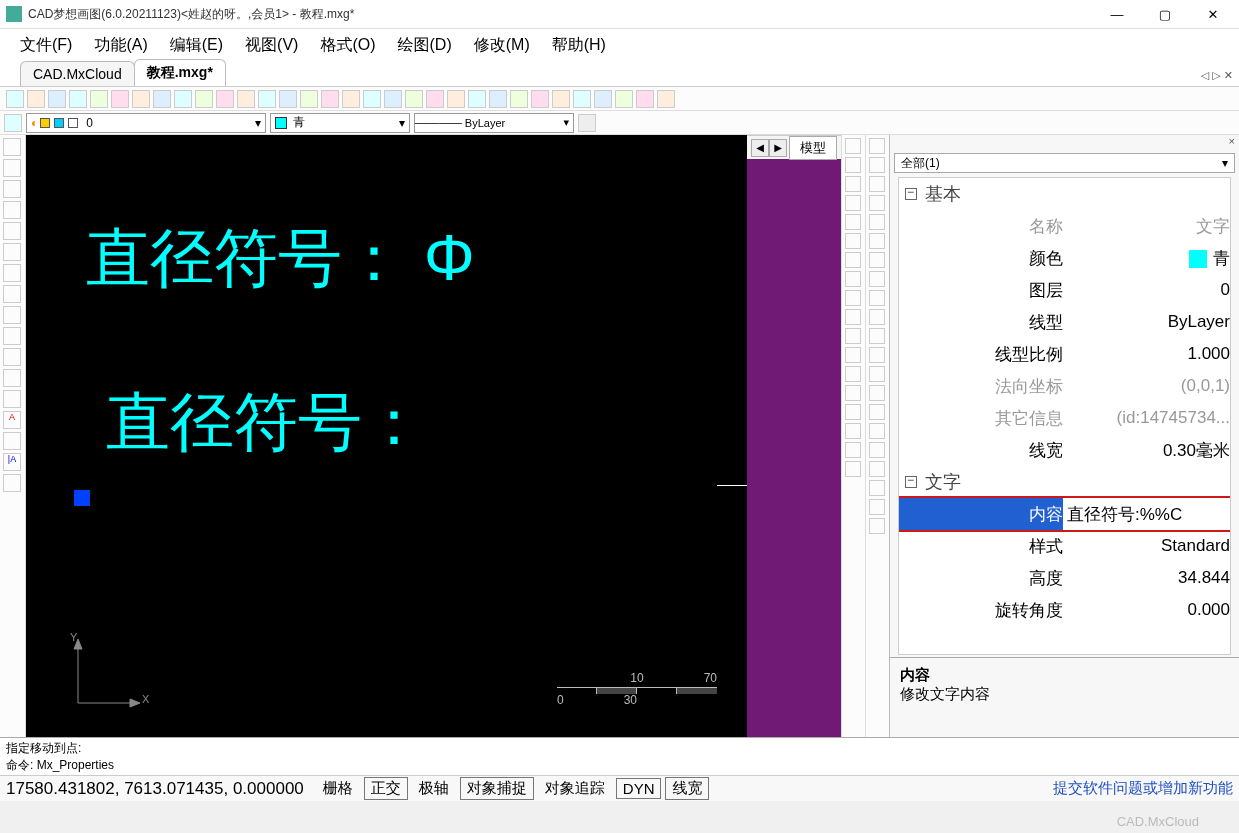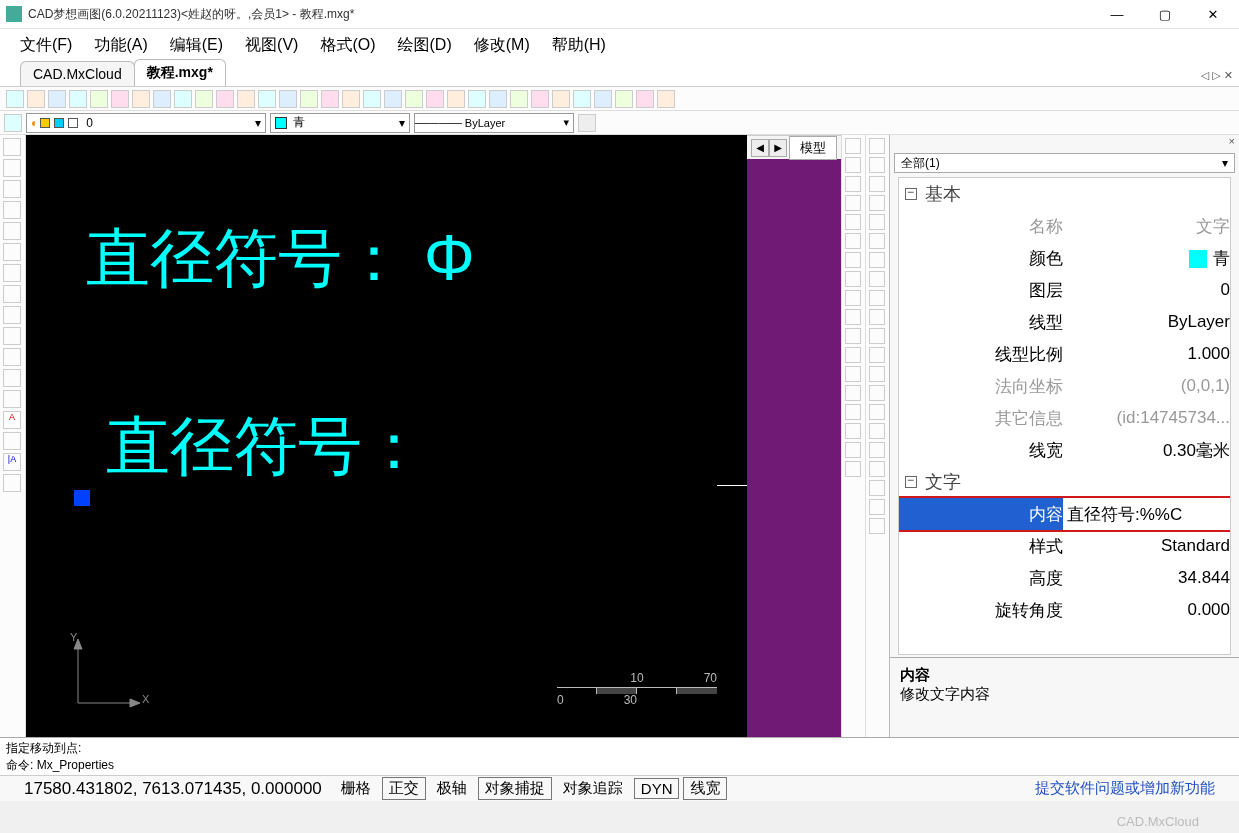--- a/index.html
+++ b/index.html
@@ -55,21 +55,21 @@
 .prop-row.dim{color:#999;}
 .prop-row .k{width:140px;}
 .prop-row .v{flex:1;}
 .prop-row.selected{background:#2060d0;color:#fff;}
 .prop-row.selected .v{background:#fff;color:#000;display:flex;align-items:center;height:100%;padding-left:4px;}
 .prop-row.highlighted{outline:2px solid #d01818;}
 .color-sw{display:inline-block;width:18px;height:18px;background:#00ffff;margin-right:6px;vertical-align:middle;}
 .panel-desc { border-top:1px solid #aaa; padding:8px 10px; font-size:15px; height:80px;}
 .panel-desc .t{font-weight:bold;}
 .cmdline { height:38px; background:#fff; border-top:1px solid #aaa; font-family:"SimSun",monospace; font-size:12px; padding:2px 6px; overflow:hidden;}
-.statusbar { height:26px; background:#f8f8f8; border-top:1px solid #ccc; display:flex; align-items:center; font-size:15px; padding:0 24px; gap:4px;}
+.statusbar { height:26px; background:#f8f8f8; border-top:1px solid #ccc; display:flex; align-items:center; font-size:15px; padding:0 6px; gap:4px;}
 .stat-coord{font-size:17px;margin-right:8px;}
 .stat-btn{padding:1px 6px;border:1px solid transparent;}
 .stat-btn.boxed{border:1px solid #777;}
 .stat-link{color:#2050c0;margin-left:auto;}
 .watermark{position:absolute;right:40px;bottom:4px;color:#bbb;font-size:13px;z-index:5;}
 </style>
 </head>
 <body>
 
 <div class="titlebar">
@@ -173,21 +173,21 @@
       <div class="lt"></div>
       <div class="lt" style="color:#d00;font-size:9px;text-align:center;">A</div>
       <div class="lt"></div>
       <div class="lt" style="color:#00d;font-size:9px;text-align:center;">|A</div>
       <div class="lt"></div>
   </div>
 
   <div class="canvas-wrap">
     <div class="canvas">
       <div class="canvas-text" style="left:60px;top:80px;">直径符号： Φ</div>
-      <div class="canvas-text" style="left:80px;top:268px;">直径符号：</div>
+      <div class="canvas-text" style="left:80px;top:244px;">直径符号：</div>
       <div class="sel-grip" style="left:48px;top:355px;"></div>
       <div style="position:absolute;right:0;top:350px;width:30px;border-top:1px solid #fff;"></div>
       <div class="ucs">
         <svg width="80" height="80">
             <line x1="12" y1="68" x2="12" y2="10"></line>
             <line x1="12" y1="68" x2="70" y2="68"></line>
             <polygon points="8,14 12,4 16,14" fill="#888"></polygon>
             <polygon points="64,64 74,68 64,72" fill="#888"></polygon>
           </svg>
         <span style="position:absolute;left:4px;top:-4px;">Y</span>

